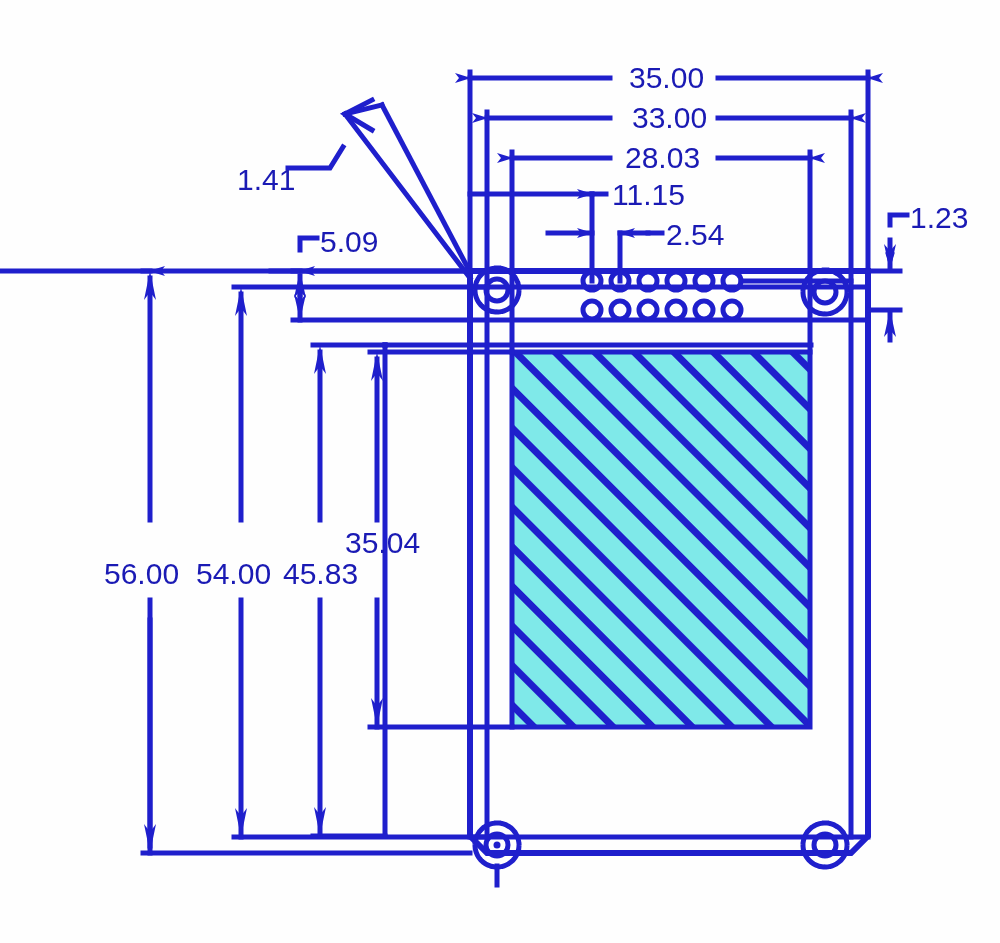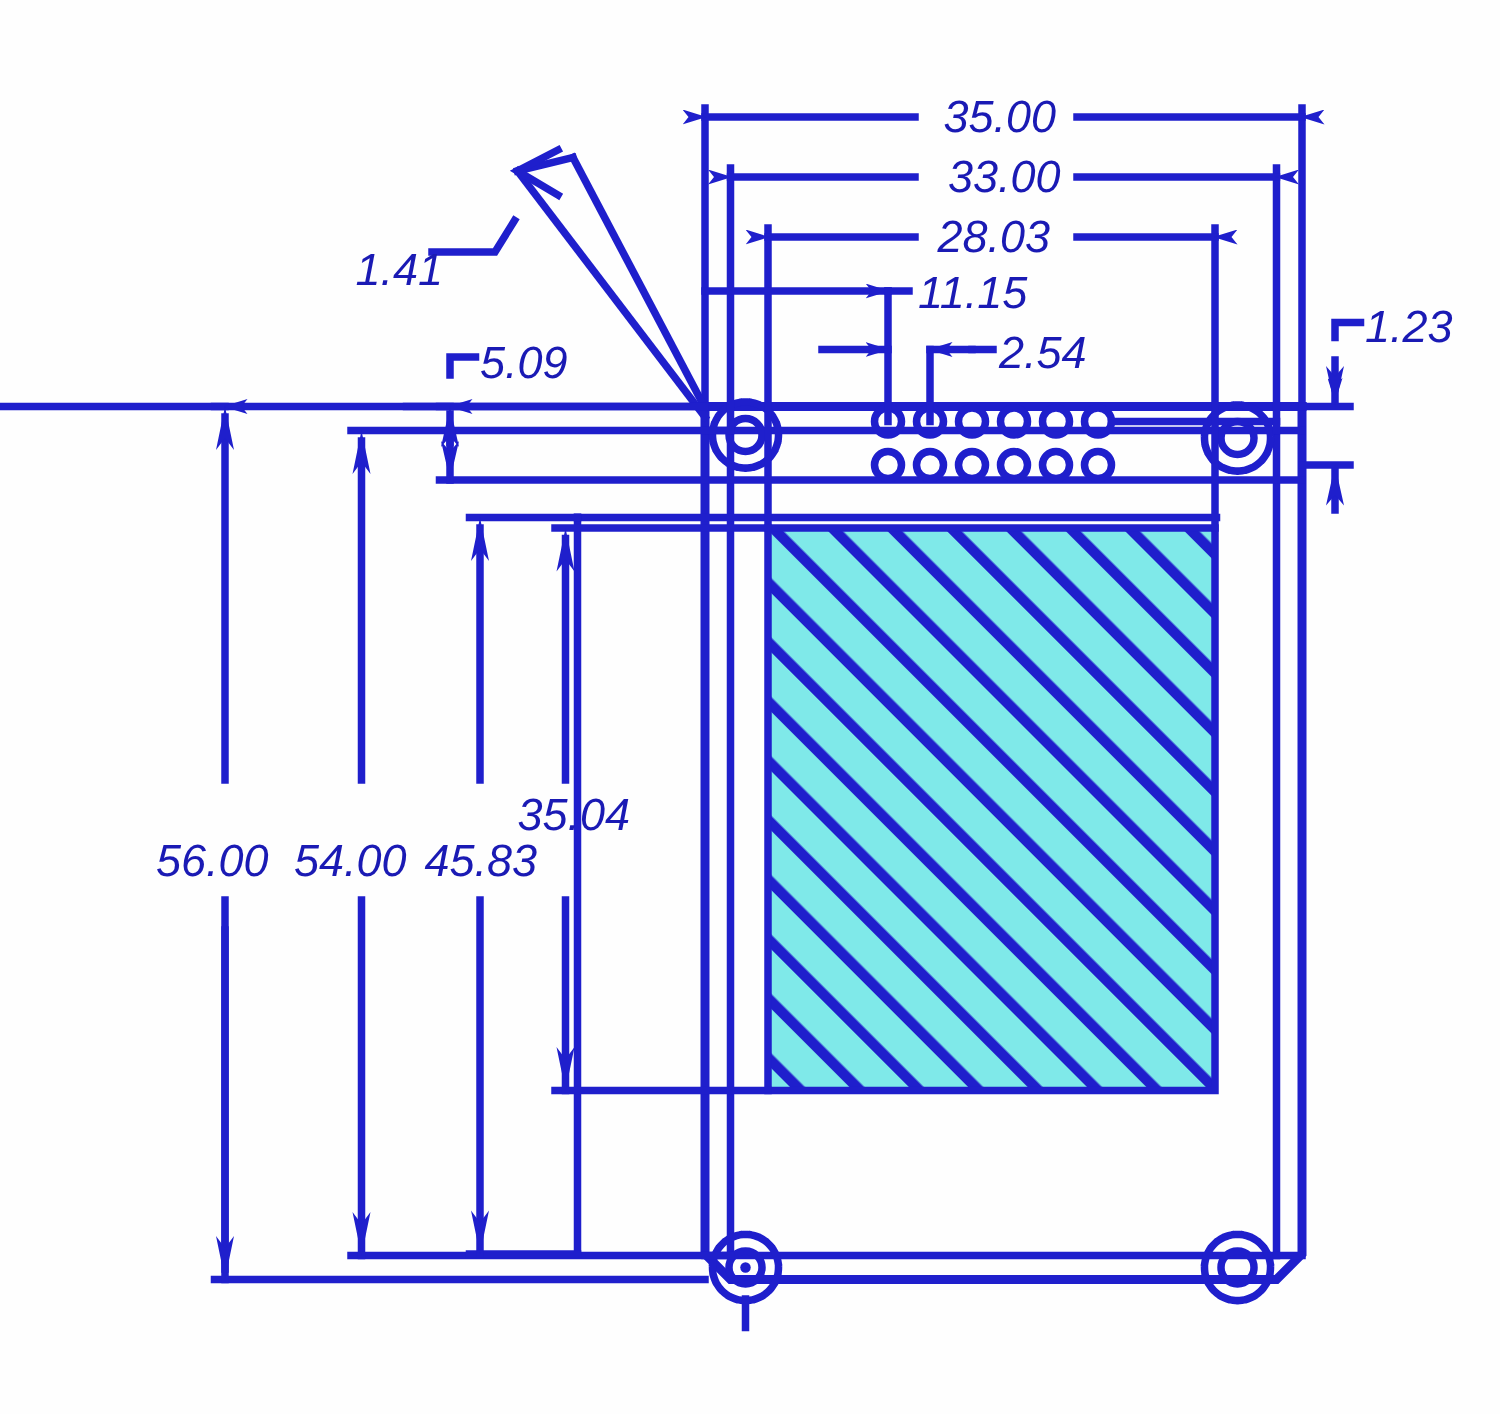--- a/index.html
+++ b/index.html
@@ -1,19 +1,19 @@
 <!DOCTYPE html>
 <html><head>
 <meta charset="utf-8">
 <title>PCB Mechanical Drawing</title>
 <style>
   html,body{margin:0;padding:0;background:#ffffff;}
   body{width:1000px;height:943px;overflow:hidden;
        font-family:"Liberation Sans","DejaVu Sans",sans-serif;}
-  #stage{position:relative;width:1000px;height:943px;background:#fefefe;font-style:italic;}
+  #stage{position:relative;width:1000px;height:943px;background:#fefefe;}
   svg#dwg{position:absolute;left:0;top:0;width:1000px;height:943px;display:block;}
   .dimtext{font-family:"Liberation Sans","DejaVu Sans",sans-serif;
            font-size:30px;fill:#1a1ab4;font-weight:400;}
 </style>
 </head>
 <body>
 
 <div id="stage">
 <svg id="dwg" viewBox="0 0 1000 943">
   <defs>

